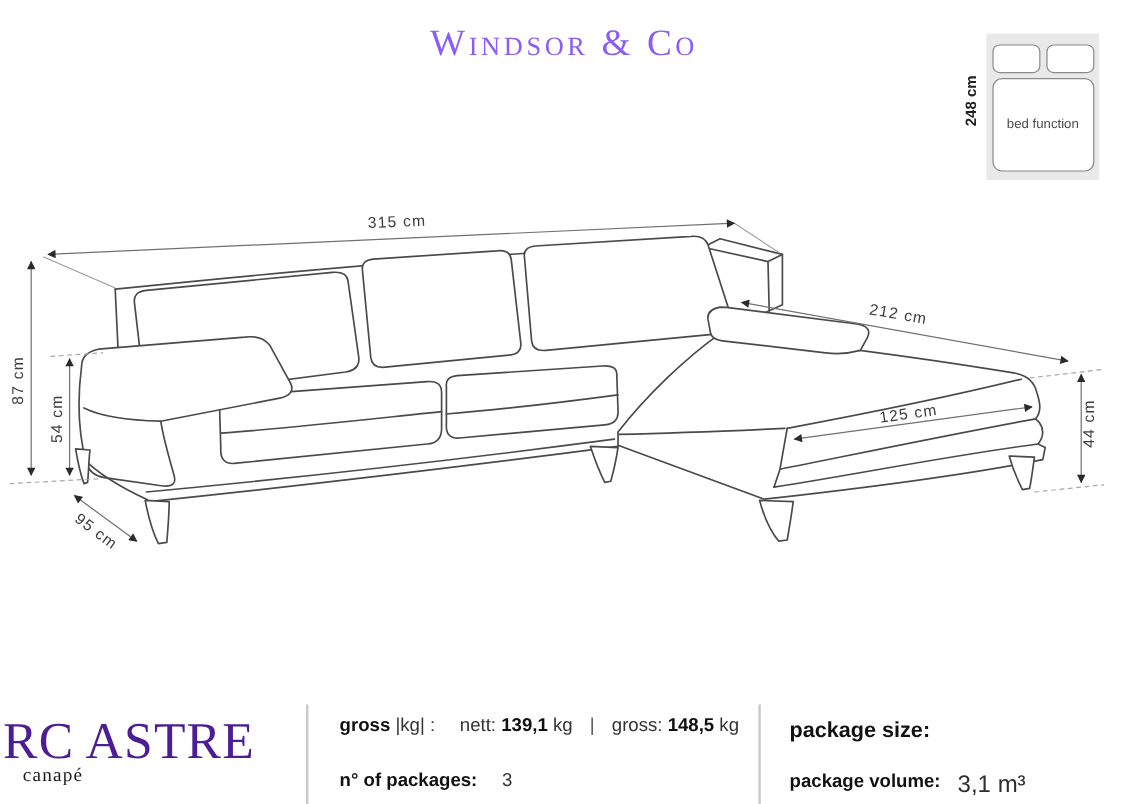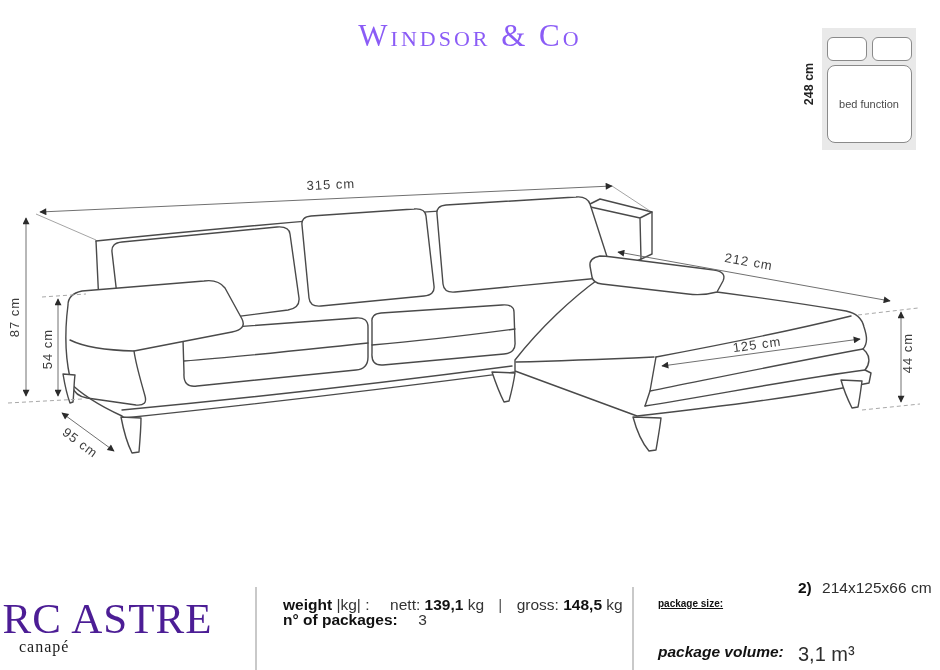--- a/index.html
+++ b/index.html
@@ -25,28 +25,28 @@
   svg.drawing{position:absolute;left:0;top:0;}
   .dim-text{font-family:"Liberation Sans",sans-serif;font-size:13px;fill:#3d3d3d;letter-spacing:1px;}
   
   .divider{position:absolute;top:587px;height:83px;width:2px;background:#c9c9c9;}
   .d1{left:255px;} .d2{left:632px;}
   .product-name{position:absolute;left:0;top:594px;width:215px;text-align:center;
                 font-family:"Liberation Serif",serif;font-size:43px;color:#4c1d95;letter-spacing:1px;}
   .product-type{position:absolute;left:0;top:638px;width:215px;
                 font-family:"Liberation Serif",serif;font-size:16px;color:#1b1b1b;letter-spacing:1px;margin-left:19px;}
   .row-weight{position:absolute;left:283px;top:596px;font-size:15.5px;color:#333;white-space:nowrap;}
-  .row-packages{position:absolute;left:283px;top:611px;font-size:15.5px;color:#333;}
+  .row-packages{position:absolute;left:283px;top:642px;font-size:15.5px;color:#333;}
   .b{font-weight:bold;color:#111;}
   .gap{display:inline-block;width:12px;}
   .gap-s{display:inline-block;width:6px;}
   .sep{color:#555;padding:0 10px;}
-  .size-label{position:absolute;left:658px;top:598px;font-size:10px;text-decoration:underline;}
+  .size-label{position:absolute;left:658px;top:598px;font-size:18px;}
   .size-list{position:absolute;left:798px;top:578px;font-size:15.5px;color:#2e2e2e;line-height:19.5px;white-space:nowrap;}
-  .vol-label{position:absolute;left:658px;top:643px;font-size:15.5px;font-style:italic;}
+  .vol-label{position:absolute;left:658px;top:643px;font-size:15.5px;}
   .vol-value{position:absolute;left:798px;top:643px;font-size:20px;color:#2e2e2e;}
 </style>
 </head>
 <body>
 
 <div class="page">
 
   <svg class="drawing" width="940" height="565" viewBox="0 0 940 565">
     <defs>
       <marker id="arr" viewBox="0 0 10 10" refX="9" refY="5" markerWidth="9" markerHeight="7" orient="auto-start-reverse">
@@ -137,42 +137,38 @@
     </div>
   </div>
 
   <div class="divider d1"></div>
   <div class="divider d2"></div>
 
   <div class="product-name">RC ASTRE</div>
   <div class="product-type">canapé</div>
 
   <div class="row-weight">
-    <span class="b">weight</span>
+    <span class="b">gross</span>
     <span>|kg| :</span>
     <span class="gap"></span>
     <span>nett:</span>
     <span class="b">139,1</span>
     <span>kg</span>
     <span class="sep">|</span>
     <span>gross:</span>
     <span class="b">148,5</span>
     <span>kg</span>
   </div>
 
   <div class="row-packages">
     <span class="b">n° of packages:</span>
     <span class="gap"></span>
     <span>3</span>
   </div>
 
   <div class="size-label b">package size:</div>
   <div class="size-list">
-    <div>
-      <span class="b">2)</span>
-      <span class="gap-s"></span><span>214x125x66 cm</span>
-    </div>
   </div>
 
   <div class="vol-label b">package volume:</div>
   <div class="vol-value">3,1 m³</div>
 
 </div>
 
 </body></html>

